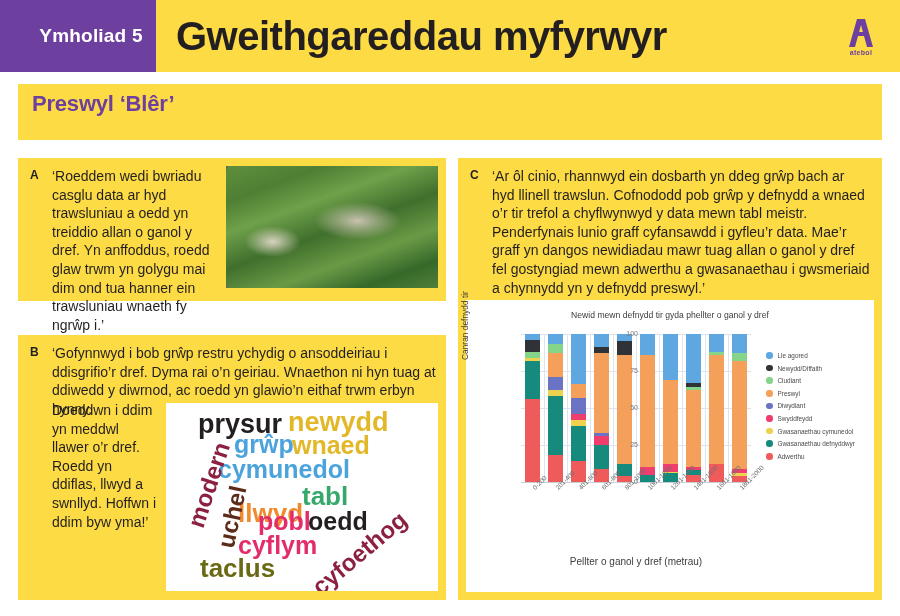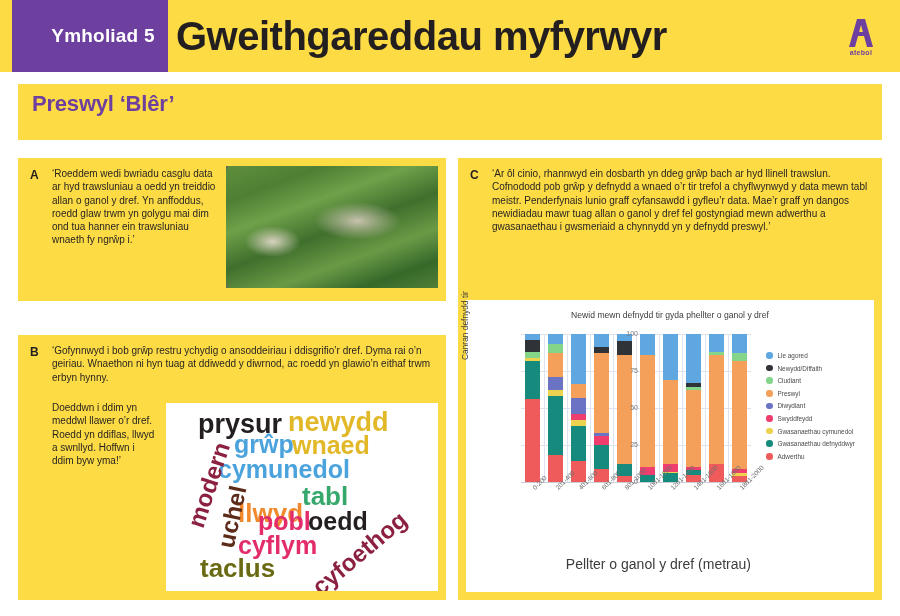--- a/index.html
+++ b/index.html
@@ -7,21 +7,21 @@
     width: 900px; height: 616px;
     background: #ffffff;
     font-family: "Liberation Sans", sans-serif;
     overflow: hidden;
   }
   .page { position: relative; width: 900px; height: 616px; background: #fff; }
 
   
   .header { position: absolute; left: 0; top: 0; width: 900px; height: 72px; background: #fcdb45; }
   .header-tag {
-    position: absolute; left: 12px; top: 0; width: 156px; height: 72px;
+    position: absolute; left: 0; top: 0; width: 156px; height: 72px;
     background: #6d3f9e; color: #ffffff;
     display: flex; align-items: center; justify-content: center;
     font-size: 19px; font-weight: bold; letter-spacing: .2px; padding-left: 26px;
   }
   .header-title {
     position: absolute; left: 176px; top: 0; height: 72px;
     display: flex; align-items: center;
     font-size: 40px; font-weight: bold; color: #231f20; letter-spacing: -0.5px;
   }
   .logo { position: absolute; right: 16px; top: 14px; width: 46px; height: 46px;
@@ -35,21 +35,21 @@
     background: #fcdb45; padding: 7px 14px 0 14px;
   }
   .subbanner-title { font-size: 22px; font-weight: bold; color: #6d3f9e; letter-spacing: -0.2px; }
   .subbanner-sub { font-size: 11.5px; color: #231f20; margin-top: 4px; }
 
   
   .panel { position: absolute; background: #fcdb45; }
   .panel-letter {
     position: absolute; font-size: 12px; font-weight: bold; color: #231f20;
   }
-  .panel-text { font-size: 10px; line-height: 1.33; color: #231f20; }
+  .panel-text { font-size: 14px; line-height: 1.33; color: #231f20; }
 
   #panel-a { left: 18px; top: 158px; width: 428px; height: 143px; }
   #panel-a .panel-letter { left: 12px; top: 10px; }
   #panel-a .quote { position: absolute; left: 34px; top: 9px; width: 168px; }
   .photo {
     position: absolute; right: 8px; top: 8px; width: 212px; height: 122px;
     background:
       radial-gradient(ellipse 40px 22px at 22% 62%, #d8d3c0 0%, rgba(216,211,192,0) 70%),
       radial-gradient(ellipse 60px 26px at 62% 45%, #c9c3ae 0%, rgba(201,195,174,0) 72%),
       linear-gradient(112deg, rgba(120,60,130,.42) 0 2px, rgba(0,0,0,0) 2px 9px),
@@ -89,22 +89,22 @@
   .seg { width: 100%; }
   .xlab {
     position: absolute; top: 186px; font-size: 6.5px; color: #6f6f6f;
     transform: rotate(-45deg); transform-origin: left top; white-space: nowrap;
   }
   .ylabel {
     position: absolute; left: -6px; top: 60px; font-size: 8.4px; color: #3c3c3c;
     transform: rotate(-90deg); transform-origin: left top; white-space: nowrap;
   }
   .xlabel {
-    position: absolute; left: 55px; top: 256px; width: 230px; text-align: right;
-    font-size: 14px; color: #3c3c3c;
+    position: absolute; left: 55px; top: 256px; width: 230px; text-align: center;
+    font-size: 10px; color: #3c3c3c;
   }
   .legend { position: absolute; left: 300px; top: 52px; }
   .legend-item { display: flex; align-items: center; margin-bottom: 5.6px; }
   .legend-dot { width: 6.5px; height: 6.5px; border-radius: 50%; margin-right: 5px; flex: none; }
   .legend-label { font-size: 6.4px; color: #4a4a4a; white-space: nowrap; }
 </style>
 </head>
 <body>
 
 <div class="page">

